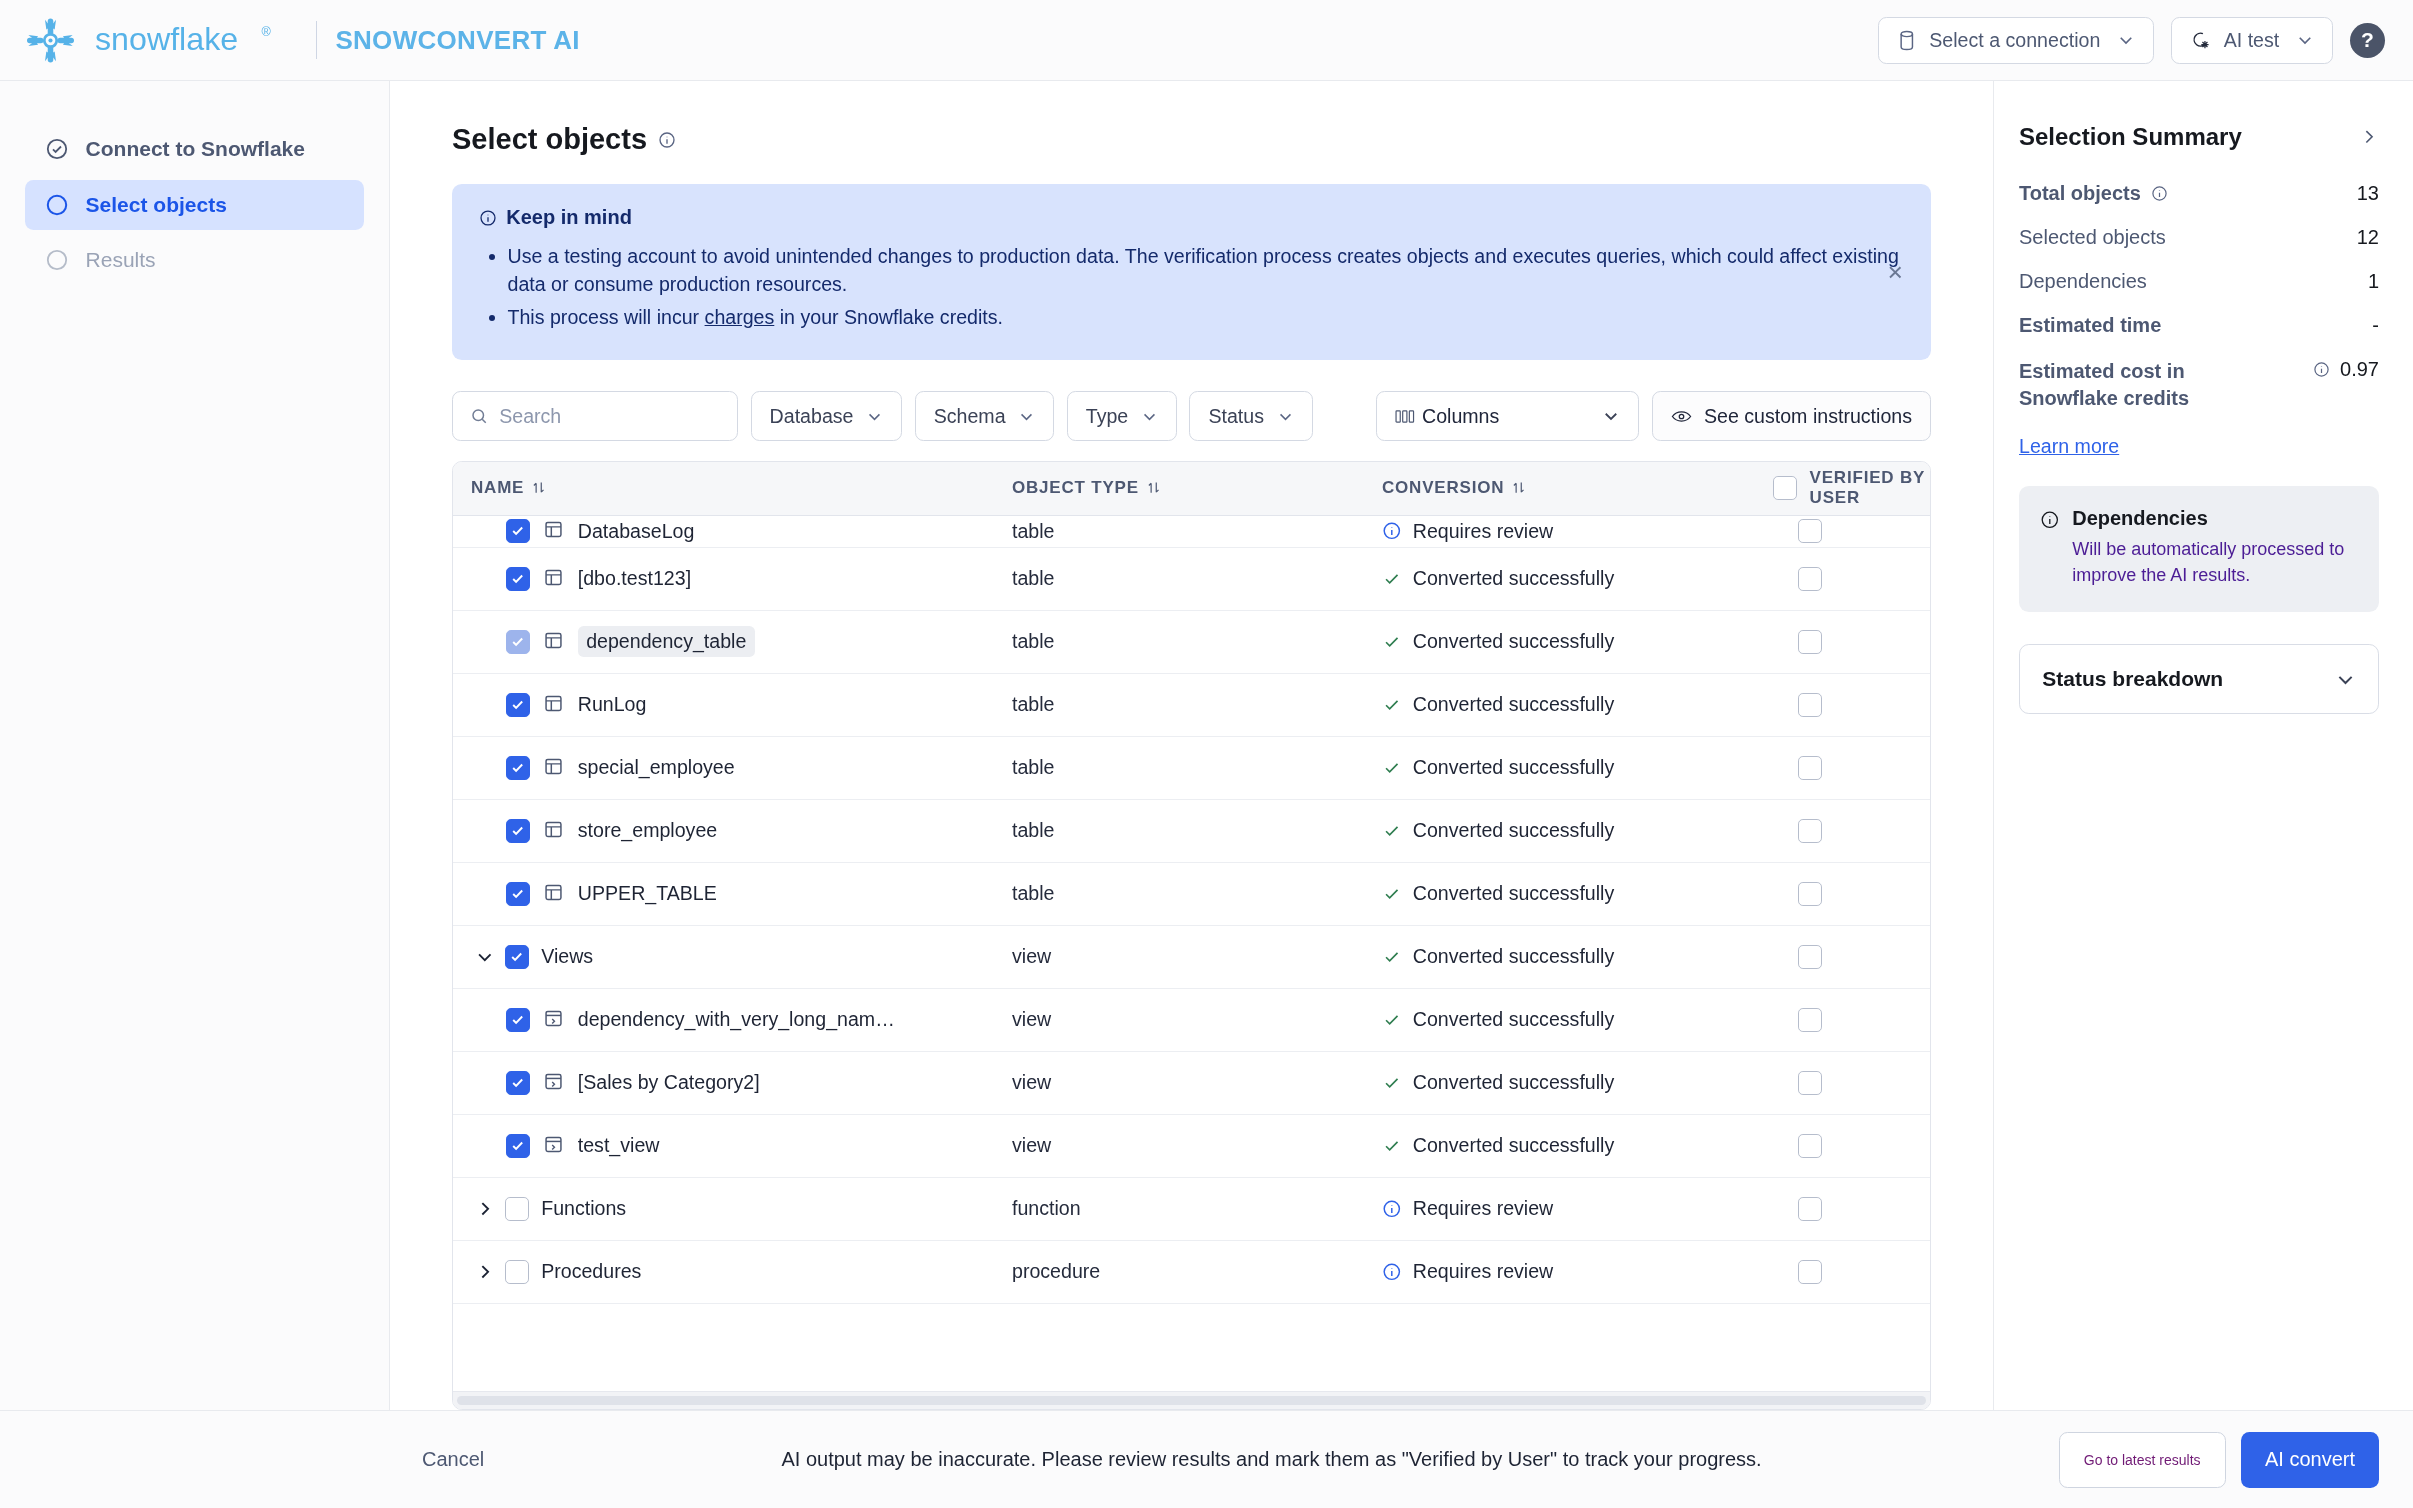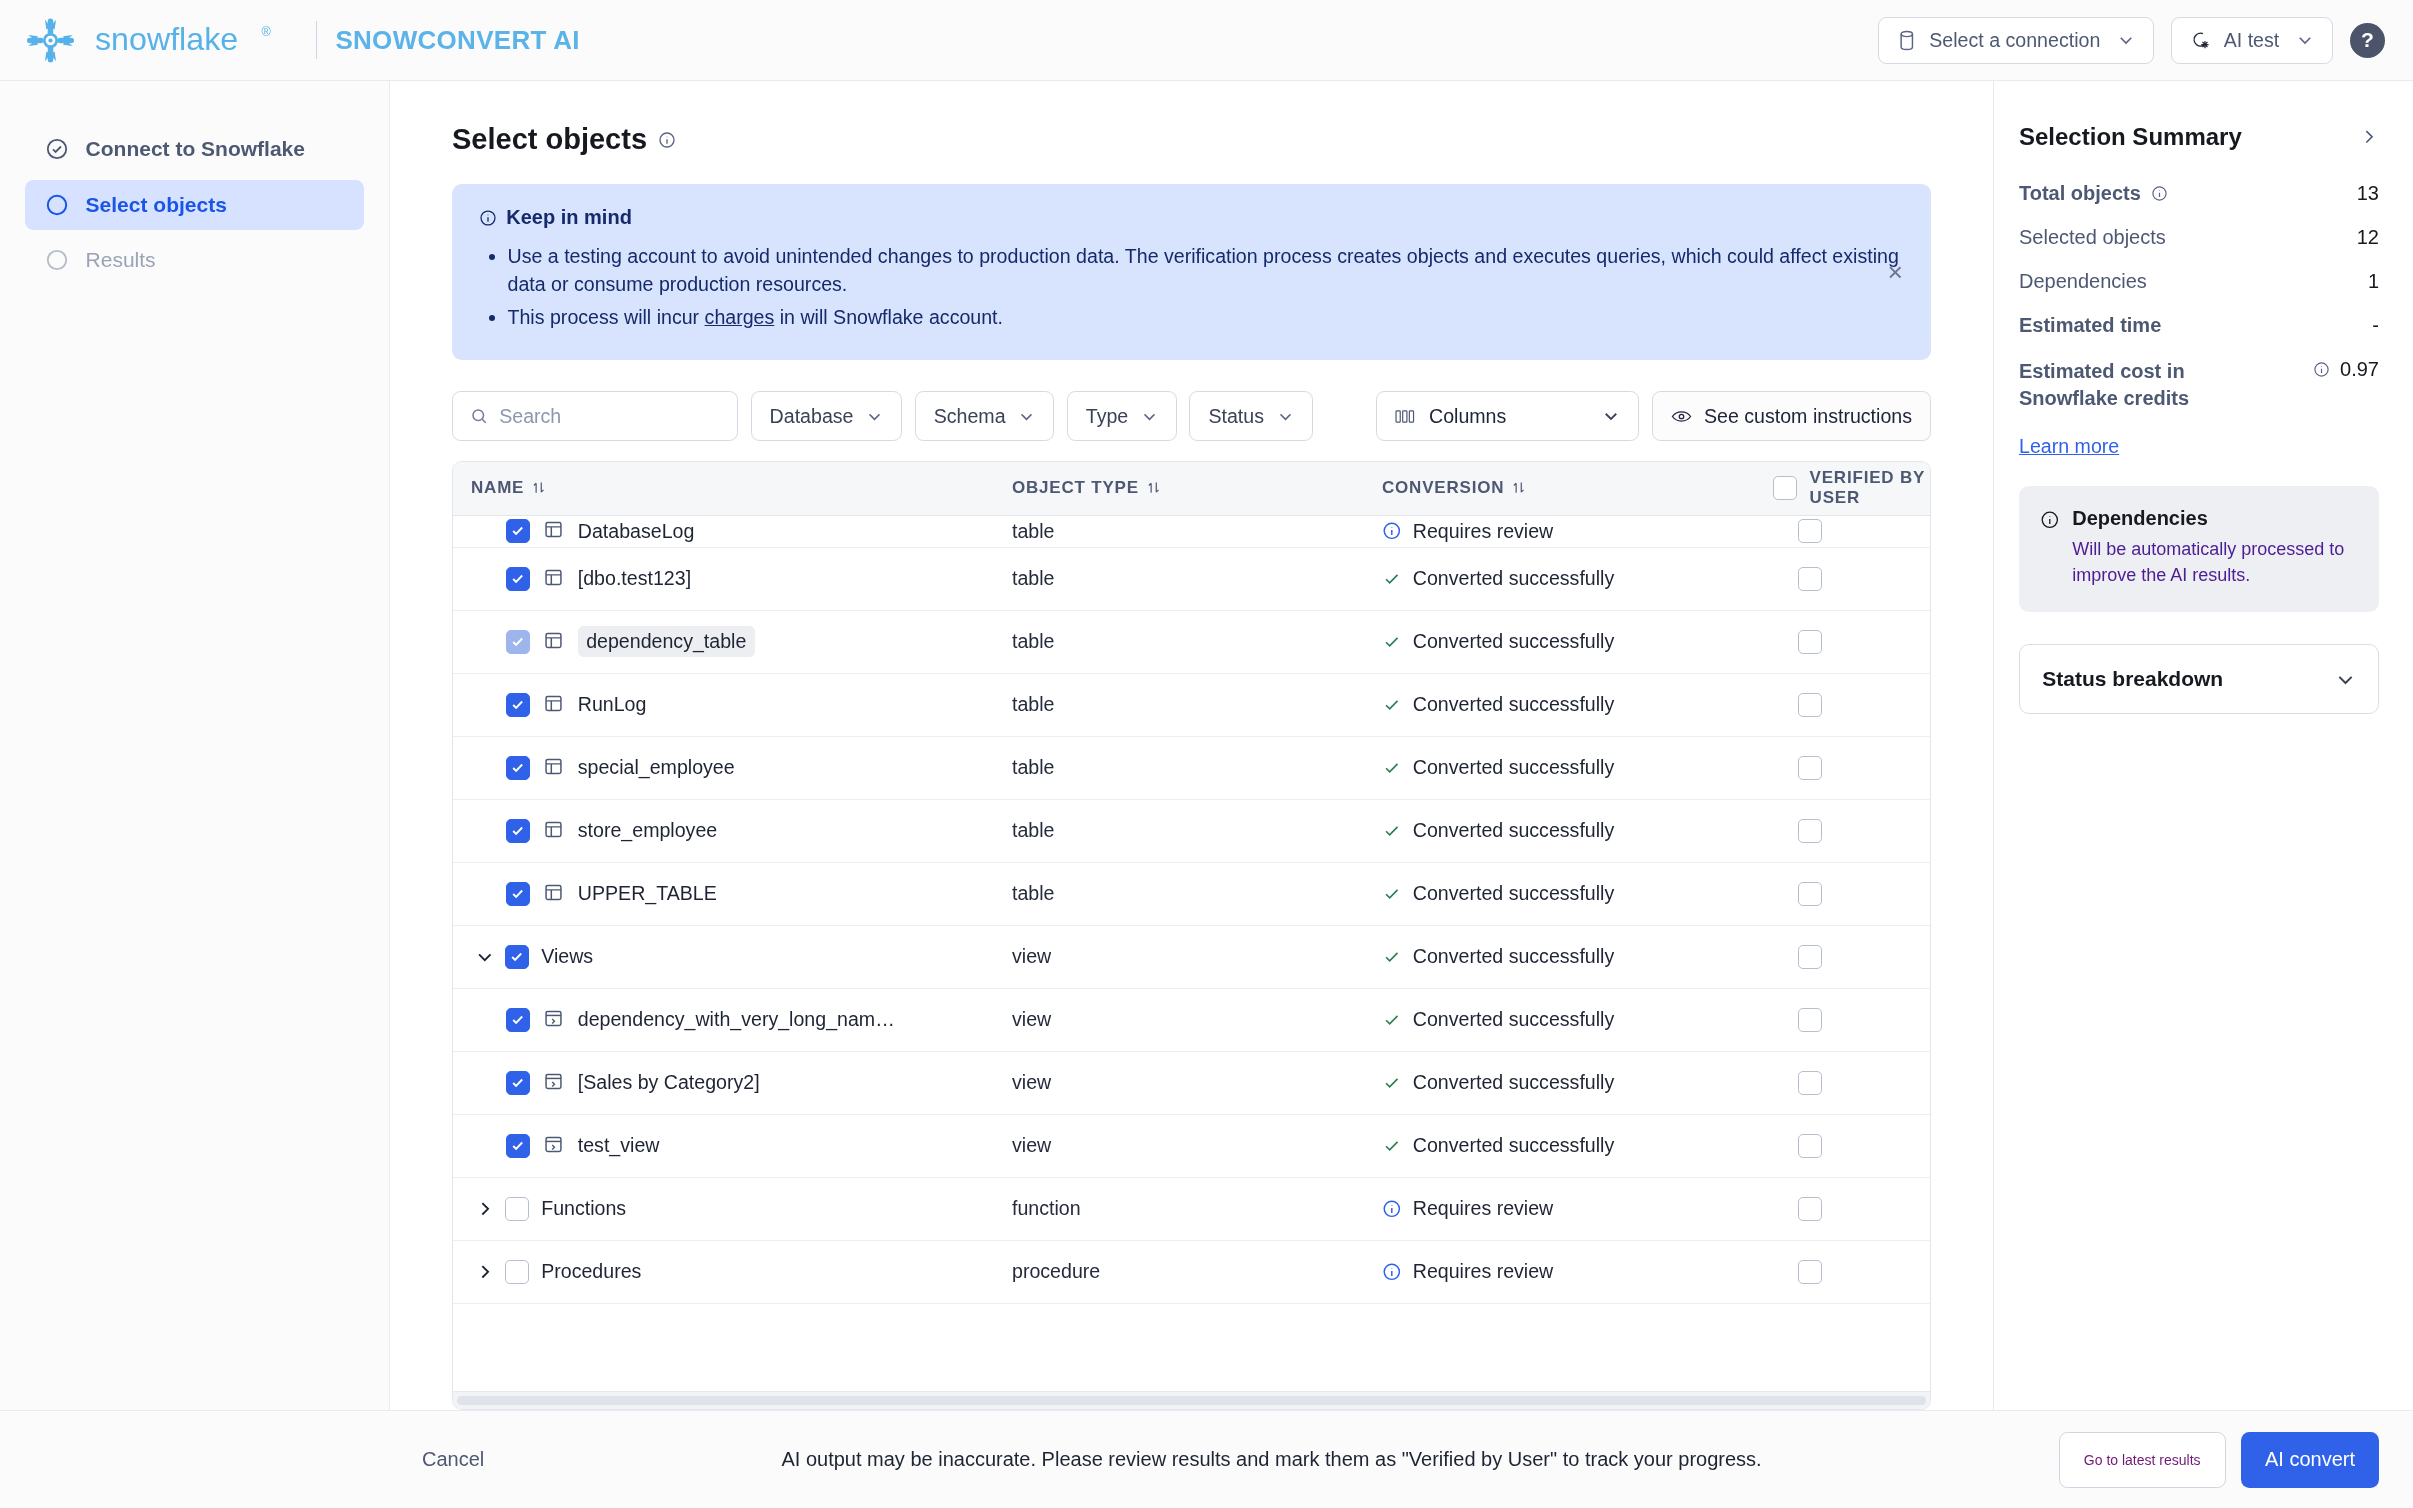--- a/index.html
+++ b/index.html
@@ -122,21 +122,21 @@
   }
   .search-box input::placeholder { color: #8d97ad; }
   .filter-btn {
     height: 50px; border: 1.4px solid #d4d9e3; border-radius: 8.4px; background: #fff;
     display: flex; align-items: center; gap: 12.6px; padding: 0 18px;
     font-size: 19.6px; color: #3b4256; cursor: pointer; white-space: nowrap;
   }
   .tb-spacer { flex: 1; }
   .cols-btn {
     width: 263px; height: 50px; border: 1.4px solid #d4d9e3; border-radius: 8.4px;
-    background: #fff; display: flex; align-items: center; gap: 14px;
+    background: #fff; display: flex; align-items: center; gap: 7px;
     padding: 0 18px; font-size: 19.6px; color: #20263a; cursor: pointer;
   }
   .cols-btn .chev { margin-left: auto; }
   .instr-btn {
     height: 50px; border: 1.4px solid #d4d9e3; border-radius: 8.4px; background: #fcfcfd;
     display: flex; align-items: center; gap: 12px; padding: 0 18px;
     font-size: 19.6px; color: #20263a; cursor: pointer; white-space: nowrap;
   }
 
   
@@ -380,21 +380,21 @@
           <span>
             <svg width="18" height="18" viewBox="0 0 24 24" fill="none" stroke="#142a6b" stroke-width="1.7">
               <circle cx="12" cy="12" r="9.3"></circle>
                 <path d="M12 11v6M12 7.6v.8"></path>
             </svg>
           </span>
           <span>Keep in mind</span>
         </div>
         <ul class="ib-list">
           <li>Use a testing account to avoid unintended changes to production data. The verification process creates objects and executes queries, which could affect existing data or consume production resources.</li>
-          <li><span>This process will incur </span><a href="#" style="color:#142a6b">charges</a><span> in will Snowflake account.</span></li>
+          <li><span>This process will incur </span><a href="#" style="color:#142a6b">charges</a><span> in your Snowflake credits.</span></li>
         </ul>
         <div class="ib-close">×</div>
       </div>
 
       <div class="toolbar">
         <div class="search-box">
           <span>
             <svg width="18" height="18" viewBox="0 0 24 24" fill="none" stroke="#727d95" stroke-width="2">
               <circle cx="11" cy="11" r="7"></circle>
                 <path d="M16.3 16.3L21 21"></path>

